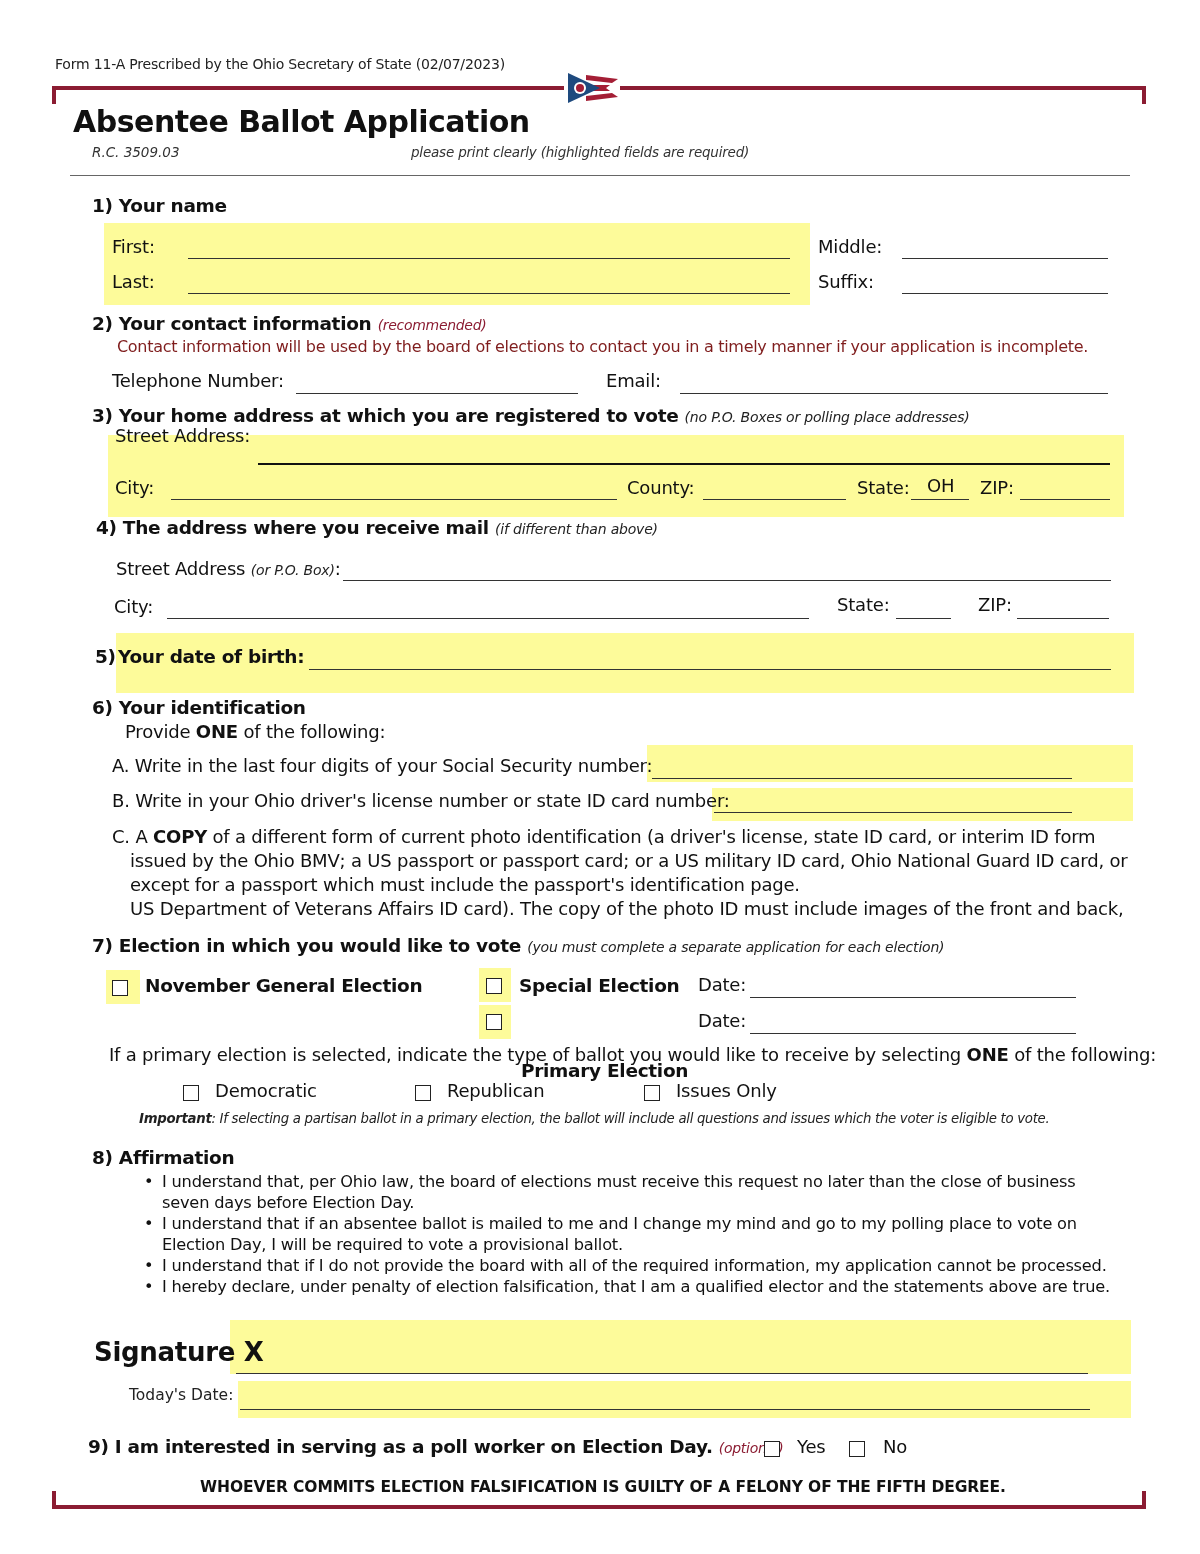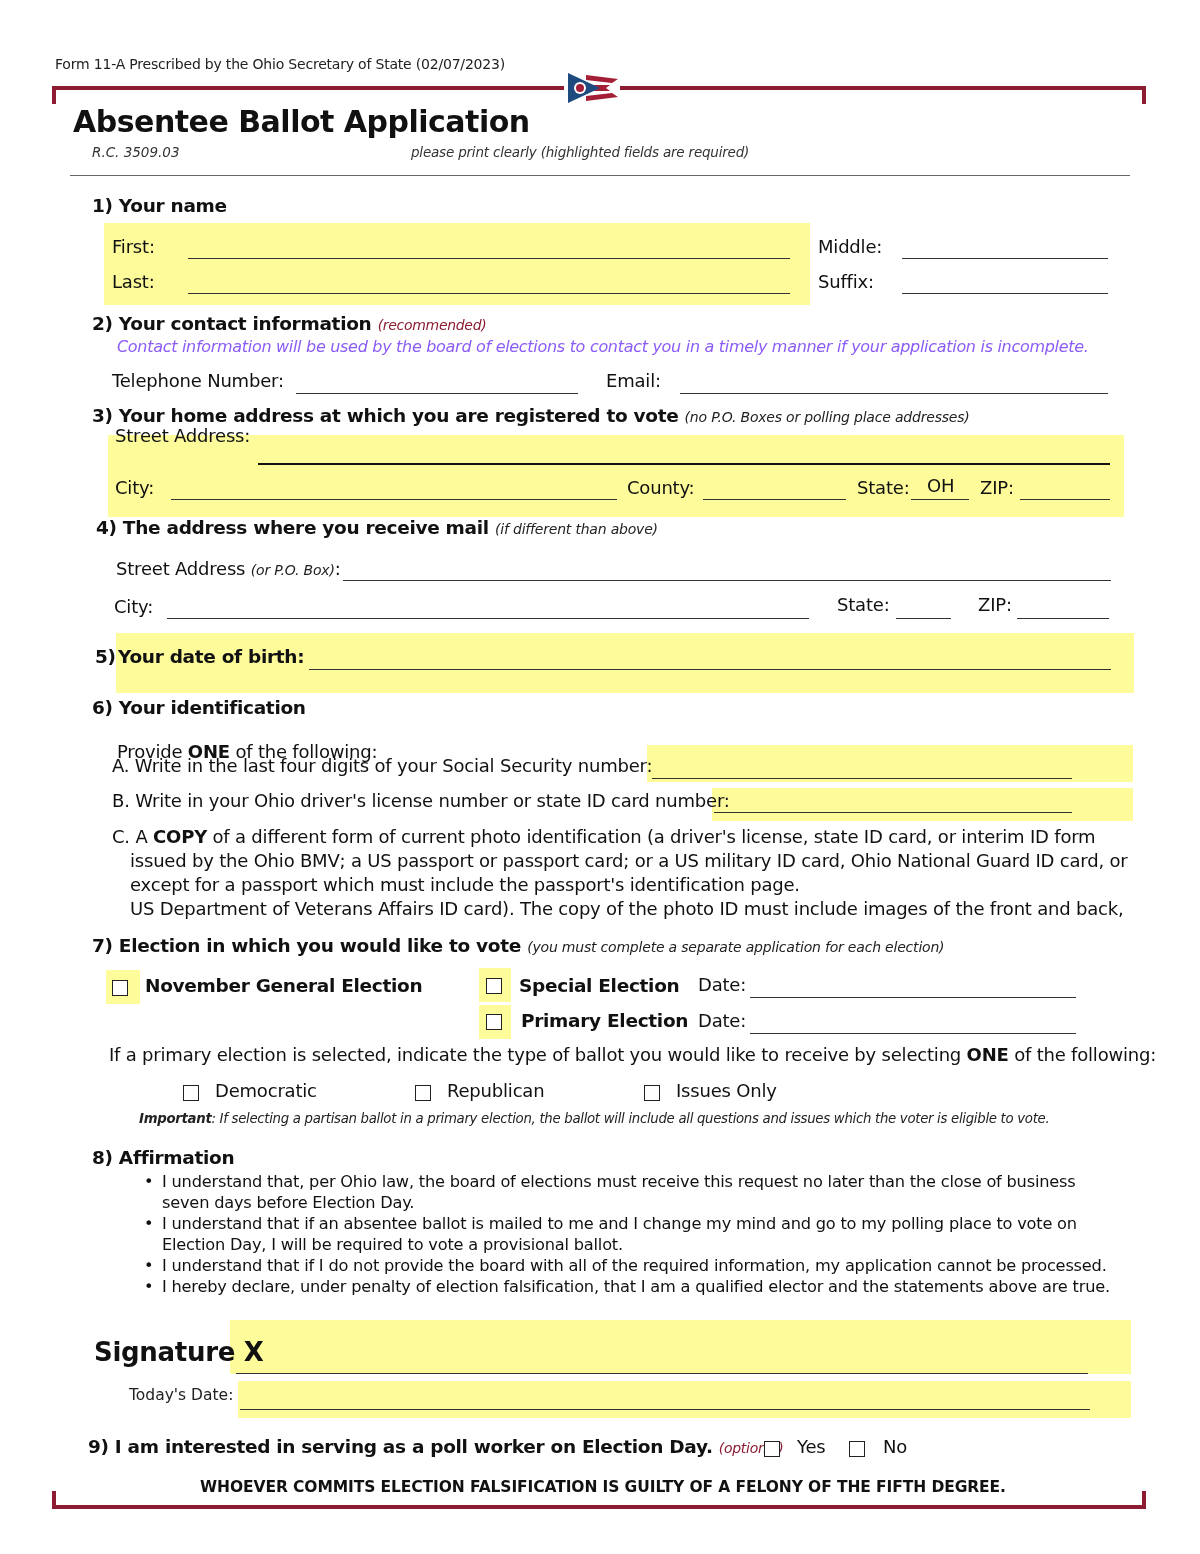--- a/index.html
+++ b/index.html
@@ -53,21 +53,21 @@
 <div class="line" style="left:188px;top:293px;width:602px;"></div>
 <div class="lbl" style="left:818px;top:236px;">Middle:</div>
 <div class="line" style="left:902px;top:258px;width:206px;"></div>
 <div class="lbl" style="left:818px;top:271px;">Suffix:</div>
 <div class="line" style="left:902px;top:293px;width:206px;"></div>
 
 <div class="h" style="left:92px;top:313px;">
   <span>2) Your contact information</span>
   <span class="red-note">(recommended)</span>
 </div>
-<div class="abs" style="left:117px;top:337px;font-size:16px;font-style:italic;color:#8b5cf6;letter-spacing:-0.3px;white-space:nowrap;">Contact information will be used by the board of elections to contact you in a timely manner if your application is incomplete.</div>
+<div class="abs" style="left:117px;top:337px;font-size:16px;color:#7f1d1d;letter-spacing:-0.3px;white-space:nowrap;">Contact information will be used by the board of elections to contact you in a timely manner if your application is incomplete.</div>
 <div class="lbl" style="left:112px;top:370px;">Telephone Number:</div>
 <div class="line" style="left:296px;top:393px;width:282px;"></div>
 <div class="lbl" style="left:606px;top:370px;">Email:</div>
 <div class="line" style="left:680px;top:393px;width:428px;"></div>
 
 <div class="h" style="left:92px;top:405px;">
   <span>3) Your home address at which you are registered to vote</span>
   <span class="note">(no P.O. Boxes or polling place addresses)</span>
 </div>
 <div class="hl" style="left:108px;top:435px;width:1016px;height:82px;"></div>
@@ -98,21 +98,21 @@
 <div class="line" style="left:896px;top:618px;width:55px;"></div>
 <div class="lbl" style="left:978px;top:594px;">ZIP:</div>
 <div class="line" style="left:1017px;top:618px;width:92px;"></div>
 
 <div class="hl" style="left:116px;top:633px;width:1018px;height:60px;"></div>
 <div class="h" style="left:95px;top:646px;">5)</div>
 <div class="h" style="left:118px;top:646px;">Your date of birth:</div>
 <div class="line" style="left:309px;top:669px;width:802px;"></div>
 
 <div class="h" style="left:92px;top:697px;">6) Your identification</div>
-<div class="lbl" style="left:117px;top:721px;margin-top:20px;">
+<div class="lbl" style="left:125px;top:721px;">
   <span>Provide </span><b>ONE</b><span> of the following:</span>
 </div>
 <div class="hl" style="left:647px;top:745px;width:486px;height:37px;"></div>
 <div class="lbl" style="left:112px;top:755px;">A. Write in the last four digits of your Social Security number:</div>
 <div class="line" style="left:652px;top:778px;width:420px;"></div>
 <div class="hl" style="left:712px;top:788px;width:421px;height:33px;"></div>
 <div class="lbl" style="left:112px;top:790px;">B. Write in your Ohio driver's license number or state ID card number:</div>
 <div class="line" style="left:714px;top:812px;width:358px;"></div>
 <div class="p" style="left:112px;top:825px;width:1010px;">
   <div style="white-space:nowrap;"><span>C. A </span><b>COPY</b><span> of a different form of current photo identification (a driver's license, state ID card, or interim ID form</span></div>
@@ -131,21 +131,21 @@
 <div class="h" style="left:145px;top:975px;">November General Election</div>
 
 <div class="hl" style="left:479px;top:968px;width:32px;height:34px;"></div>
 <div class="cb" style="left:486px;top:978px;"></div>
 <div class="h" style="left:519px;top:975px;">Special Election</div>
 <div class="lbl" style="left:698px;top:974px;">Date:</div>
 <div class="line" style="left:750px;top:997px;width:326px;"></div>
 
 <div class="hl" style="left:479px;top:1005px;width:32px;height:34px;"></div>
 <div class="cb" style="left:486px;top:1014px;"></div>
-<div class="h" style="left:521px;top:1010px;">Primary Election</div>
+<div class="h" style="left:521px;top:1060px;">Primary Election</div>
 <div class="lbl" style="left:698px;top:1010px;">Date:</div>
 <div class="line" style="left:750px;top:1033px;width:326px;"></div>
 
 <div class="lbl" style="left:109px;top:1044px;">
   <span>If a primary election is selected, indicate the type of ballot you would like to receive by selecting </span><b>ONE</b><span> of the following:</span>
 </div>
 
 <div class="cb" style="left:183px;top:1085px;"></div>
 <div class="lbl" style="left:215px;top:1080px;">Democratic</div>
 <div class="cb" style="left:415px;top:1085px;"></div>

